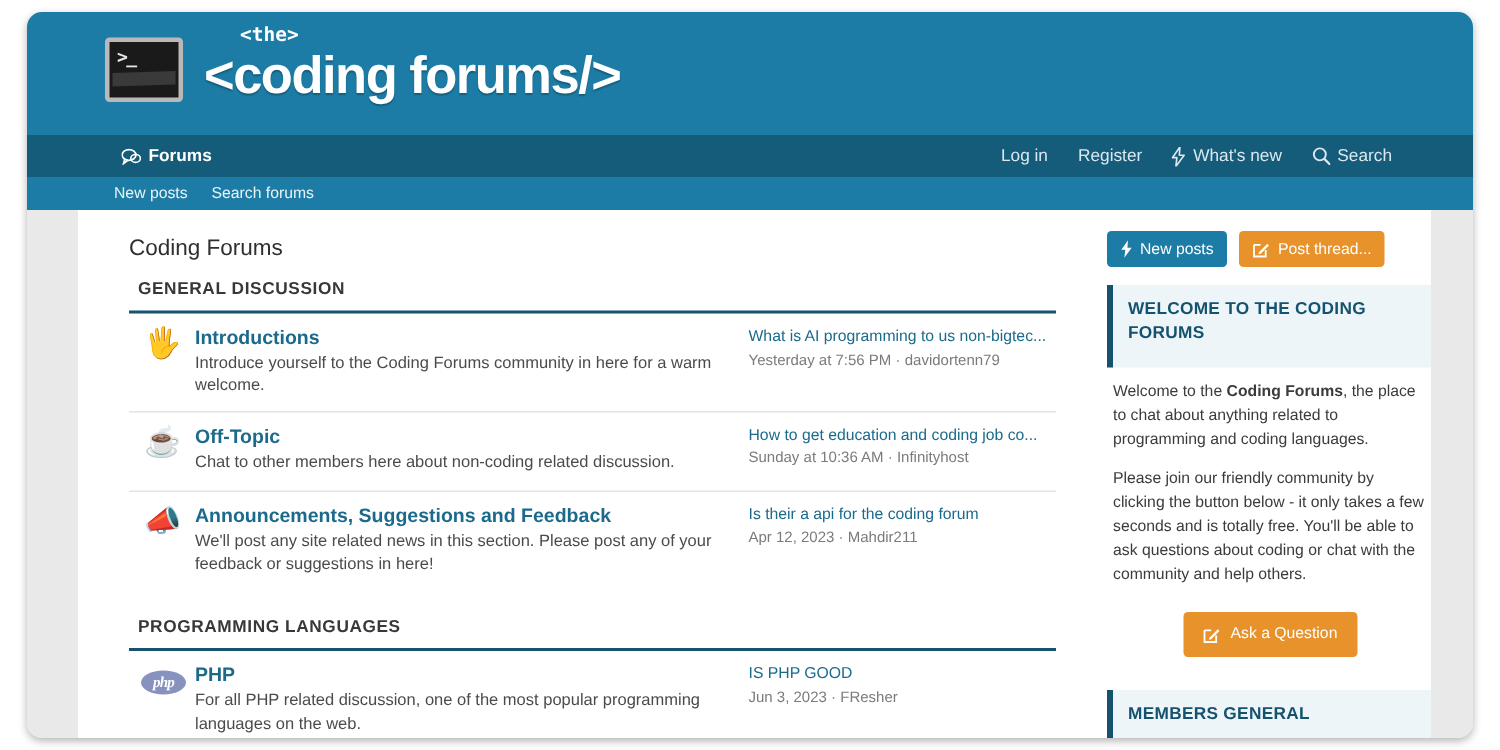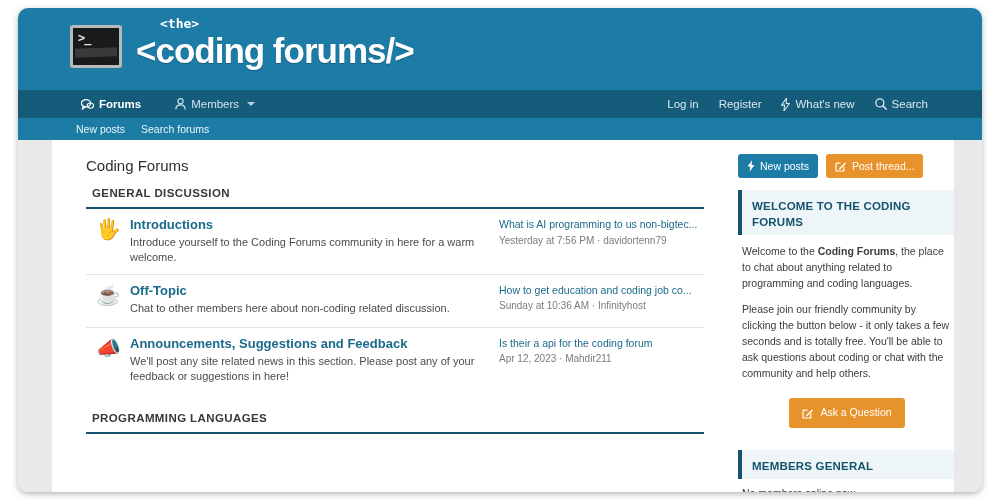--- a/index.html
+++ b/index.html
@@ -278,21 +278,21 @@
   .btn-blue { background: #1c7ca6; }
   .btn-orange { background: #e8922b; }
 
   .widget { margin-bottom: 14px; }
   .widget-header {
     background: #eef5f8;
     border-left: 4px solid #14526e;
     color: #14526e;
     font-size: 11.5px;
     font-weight: bold;
-    padding: 9px 9px 5px 10px;
+    padding: 9px 9px 15px 10px;
     line-height: 1.35;
     letter-spacing: 0.2px;
   }
   .widget-body {
     padding: 9px 2px 4px 4px;
     font-size: 10.5px;
     color: #3b3b3b;
     line-height: 1.52;
   }
   .widget-body p { margin: 0 0 10px 0; }
@@ -341,30 +341,20 @@
       <div class="nav-item active">
         <span>
           <svg width="13" height="11" viewBox="0 0 13 11">
             <ellipse cx="5" cy="4.3" rx="4.6" ry="3.6" fill="none" stroke="#ffffff" stroke-width="1.2"></ellipse>
             <path d="M2.2 7.2 L1.4 10 L4.2 7.9" fill="none" stroke="#ffffff" stroke-width="1.2"></path>
             <ellipse cx="9.4" cy="6.6" rx="3.2" ry="2.6" fill="none" stroke="#ffffff" stroke-width="1.1"></ellipse>
           </svg>
         </span>
         <span>Forums</span>
       </div>
-      <div class="nav-item">
-        <span>
-          <svg width="11" height="12" viewBox="0 0 11 12">
-            <circle cx="5.5" cy="3.3" r="2.6" fill="none" stroke="#cfe3ec" stroke-width="1.2"></circle>
-            <path d="M0.9 11.4 C0.9 8.2 3 6.9 5.5 6.9 C8 6.9 10.1 8.2 10.1 11.4" fill="none" stroke="#cfe3ec" stroke-width="1.2"></path>
-          </svg>
-        </span>
-        <span>Members</span>
-        <span class="caret"></span>
-      </div>
     </div>
 
     <div class="nav-right">
       <div class="nav-item">
         <span>Log in</span>
       </div>
       <div class="nav-item">
         <span>Register</span>
       </div>
       <div class="nav-item">
@@ -440,20 +430,33 @@
           <div class="node-last">
             <div class="last-title">Is their a api for the coding forum</div>
             <div class="last-meta">Apr 12, 2023 · Mahdir211</div>
           </div>
         </div>
       </div>
 
       <div class="block">
         <div class="block-header">PROGRAMMING LANGUAGES</div>
 
+        <div class="node-row">
+          <div class="node-icon">
+            <div class="php-logo">php</div>
+          </div>
+          <div class="node-main">
+            <div class="node-title">PHP</div>
+            <div class="node-desc">For all PHP related discussion, one of the most popular programming languages on the web.</div>
+          </div>
+          <div class="node-last">
+            <div class="last-title">IS PHP GOOD</div>
+            <div class="last-meta">Jun 3, 2023 · FResher</div>
+          </div>
+        </div>
 
       </div>
     </div>
 
     <div class="side-col">
       <div class="side-buttons">
         <div class="btn btn-blue">
           <span>
             <svg width="8" height="12" viewBox="0 0 9 13">
               <path d="M5.6 0 L0.6 7.1 L3.6 7.1 L2.9 13 L8.4 5.5 L5.2 5.5 Z" fill="#ffffff"></path>

